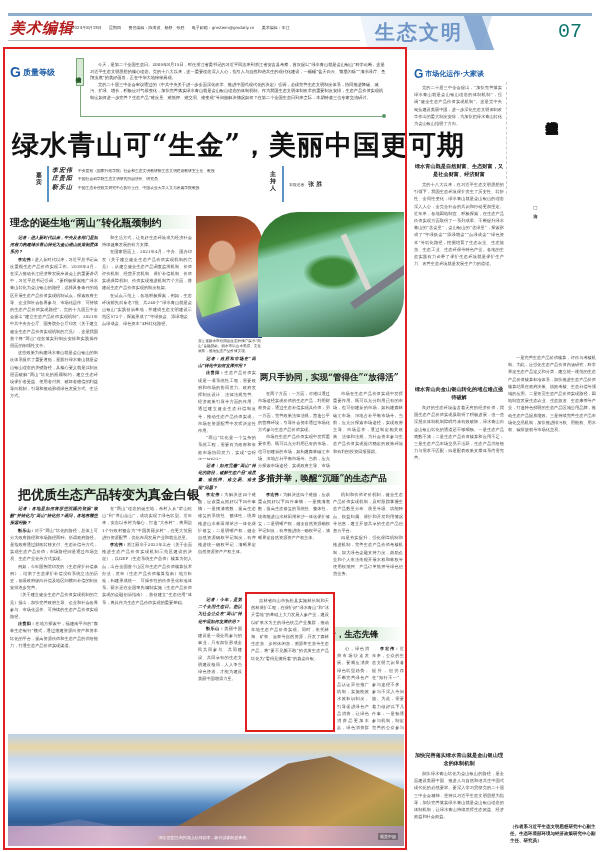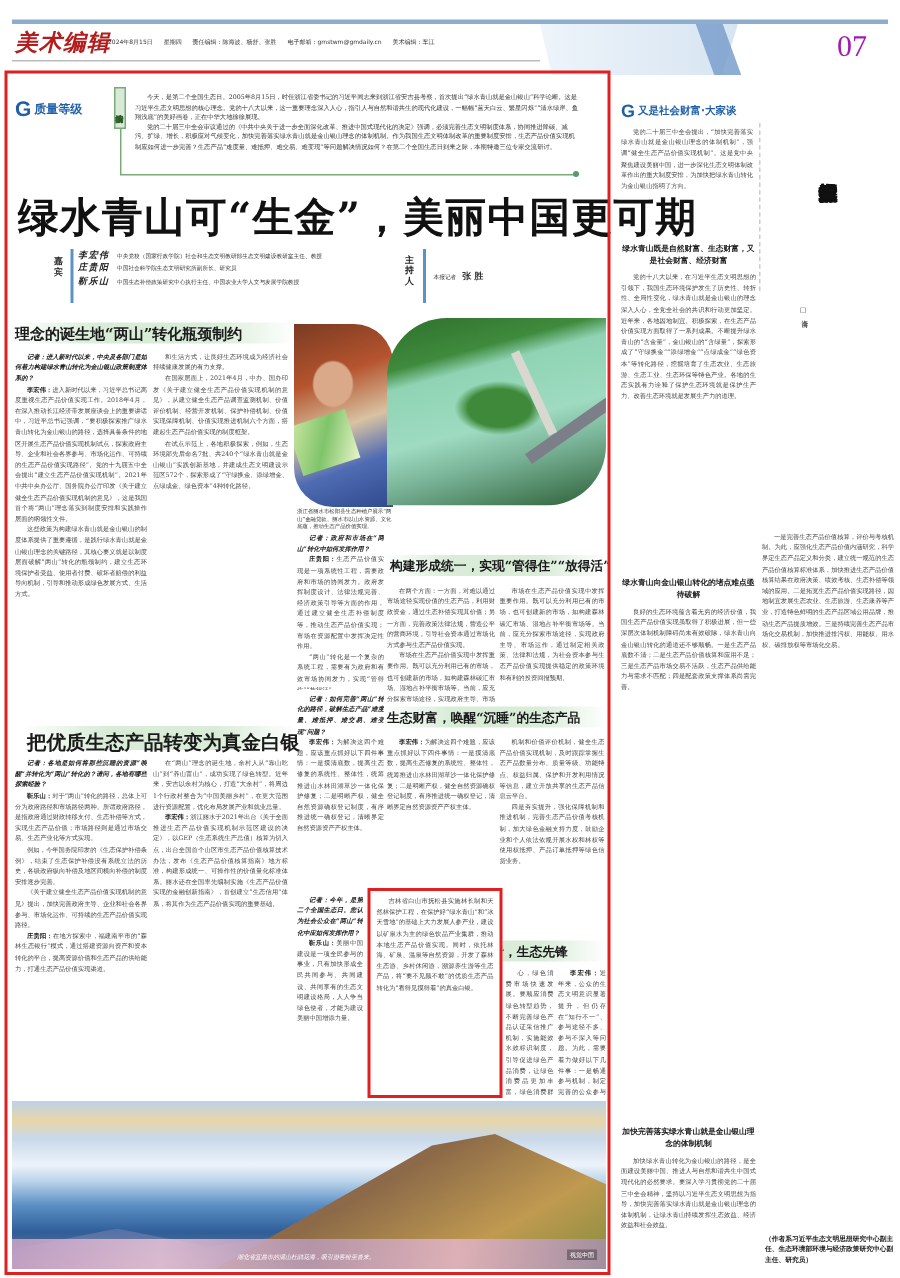--- a/index.html
+++ b/index.html
@@ -9,21 +9,21 @@
   
   .masthead { position: absolute; left: 0; top: 0; width: 600px; height: 48px; }
   .top-rule { position: absolute; left: 8px; right: 8px; top: 13px; height: 3px; background: #8eaccb; }
   .logo { position: absolute; left: 10px; top: 19px; font-size: 15px; font-style: italic; font-weight: bold; color: #b31d1d; letter-spacing: 1px; font-family: "DejaVu Serif", serif; }
   .meta { position: absolute; left: 72px; top: 25px; font-size: 4px; color: #333; font-family: "DejaVu Sans", sans-serif; white-space: nowrap; }
   .meta span { margin-right: 6px; }
   .mast-bottom { position: absolute; left: 8px; width: 352px; top: 40px; height: 1px; background: #bbb; }
   .section-tab { position: absolute; left: 360px; top: 16px; width: 132px; height: 34px; background: linear-gradient(90deg,#eef4fa,#d6e4f2); clip-path: polygon(0 0, 100% 0, 92% 100%, 6% 100%); }
   .section-title { position: absolute; left: 375px; top: 19px; font-size: 20px; font-weight: bold; color: #6f96c6; letter-spacing: 2px; }
   .tab-slash { position: absolute; left: 470px; top: 16px; width: 18px; height: 34px; background: #7a9fcb; transform: skewX(20deg); opacity: .85; }
-  .page-no { position: absolute; left: 558px; top: 20px; font-size: 20px; color: #a21caf; font-family: Liberation Serif, serif; }
+  .page-no { position: absolute; left: 558px; top: 20px; font-size: 20px; color: #0f766e; font-family: Liberation Mono, monospace; }
 
   
   .red-frame { position: absolute; left: 3px; top: 47px; width: 404px; height: 803px; border: 2px solid #e02020; pointer-events: none; z-index: 5; }
 
   
   .focus-label { position: absolute; left: 10px; top: 64px; font-size: 8px; font-weight: bold; color: #1f5fa8; font-family: "DejaVu Sans", sans-serif; display: flex; align-items: center; gap: 2px; }
   .g-mark { font-size: 14px; color: #1f5fa8; font-family: "Liberation Sans", sans-serif; font-weight: bold; }
   .editor-tag { position: absolute; left: 76px; top: 58px; width: 8px; height: 28px; background: #d8ead6; border: 1px solid #7aa97a; font-size: 5.5px; line-height: 9px; font-weight: bold; color: #2a5a2a; writing-mode: vertical-rl; text-align: center; }
   .editor-line { position: absolute; left: 80px; top: 86px; width: 1px; height: 30px; background: #7aa97a; }
   .editor-line-h { position: absolute; left: 80px; top: 116px; width: 304px; height: 1px; background: #7aa97a; }
@@ -91,20 +91,21 @@
   <div class="meta">
     <span>2024年8月15日</span>
     <span>星期四</span>
     <span>责任编辑：陈海波、杨舒、张胜</span>
     <span>电子邮箱：gmstwm@gmdaily.cn</span>
     <span>美术编辑：车江</span>
   </div>
   <div class="mast-bottom"></div>
   <div class="section-tab"></div>
   <div class="tab-slash"></div>
+  <div class="section-title">生态文明</div>
   <div class="page-no">07</div>
 </div>
 
 <div class="red-frame"></div>
 
 <div class="focus-label">
   <span class="g-mark">G</span>
   <span>质量等级</span>
 </div>
 
@@ -180,36 +181,36 @@
   <p><span class="sp">李宏伟：</span><span>浙江丽水于2021年出台《关于全面推进生态产品价值实现机制示范区建设的决定》，以GEP（生态系统生产总值）核算为切入点，出台全国首个山区市生态产品价值核算技术办法，发布《生态产品价值核算指南》地方标准，构建形成统一、可操作性的价值量化标准体系。丽水还在全国率先编制实施《生态产品价值实现的金融创新指南》，首创建立“生态信用”体系，将其作为生态产品价值实现的重要基础。</span></p>
 </div>
 
 <div class="col-text" style="left:198px;top:355px;width:58px;height:105px;">
   <p><span class="q">记者：</span><span class="q">政府和市场在“两山”转化中如何发挥作用？</span></p>
   <p><span class="sp">庄贵阳：</span><span>生态产品价值实现是一项系统性工程，需要政府和市场的协同发力。政府发挥制度设计、法律法规完善、经济政策引导等方面的作用，通过建立健全生态补偿制度等，推动生态产品价值实现；市场在资源配置中发挥决定性作用。</span></p>
   <p><span>“两山”转化是一个复杂的系统工程，需要有为政府和有效市场协同发力，实现“管得住”“放得活”。</span></p>
 </div>
 
 <div class="subhead-bg" style="left:255px;top:370px;width:150px;height:14px;"></div>
-<div class="subhead" style="left:260px;top:372px;font-size:8.5px;">构建形成统一，实现“管得住”“放得活”</div>
+<div class="subhead" style="left:260px;top:372px;font-size:8.5px;">两只手协同，实现“管得住”“放得活”</div>
 
 <div class="col-text" style="left:258px;top:390px;width:72px;height:80px;">
   <p><span>在两个方面：一方面，对难以通过市场途径实现价值的生态产品，利用财政资金，通过生态补偿实现其价值；另一方面，完善政策法律法规，营造公平的营商环境，引导社会资本通过市场化方式参与生态产品价值实现。</span></p>
   <p><span>市场在生态产品价值实现中发挥重要作用。既可以充分利用已有的市场，也可创建新的市场，如构建森林碳汇市场、湿地占补平衡市场等。当前，应充分探索市场途径，实现政府主导、市场运作，通过制定相关政策、法律和法规，为社会资本参与生态产品价值实现提供稳定的政策环境和有利的投资回报预期。</span></p>
 </div>
 <div class="col-text" style="left:333px;top:390px;width:70px;height:80px;">
   <p><span>市场在生态产品价值实现中发挥重要作用。既可以充分利用已有的市场，也可创建新的市场，如构建森林碳汇市场、湿地占补平衡市场等。当前，应充分探索市场途径，实现政府主导、市场运作，通过制定相关政策、法律和法规，为社会资本参与生态产品价值实现提供稳定的政策环境和有利的投资回报预期。</span></p>
 </div>
 
 <div class="col-text" style="left:198px;top:462px;width:58px;height:130px;">
   <p><span class="q">记者：</span><span class="q">如何完善“两山”转化的路径，破解生态产品“难度量、难抵押、难交易、难变现”问题？</span></p>
   <p><span class="sp">李宏伟：</span><span>为解决这四个难题，应该重点抓好以下四件事情：一是摸清底数，提高生态修复的系统性、整体性，统筹推进山水林田湖草沙一体化保护修复；二是明晰产权，健全自然资源确权登记制度，有序推进统一确权登记，清晰界定自然资源资产产权主体。</span></p>
 </div>
 <div class="subhead-bg" style="left:255px;top:471px;width:150px;height:14px;"></div>
-<div class="subhead" style="left:258px;top:473px;font-size:8.5px;">生态财富，唤醒“沉睡”的生态产品</div>
+<div class="subhead" style="left:258px;top:473px;font-size:8.5px;">多措并举，唤醒“沉睡”的生态产品</div>
 <div class="col-text" style="left:258px;top:491px;width:72px;height:125px;">
   <p><span class="sp">李宏伟：</span><span>为解决这四个难题，应该重点抓好以下四件事情：一是摸清底数，提高生态修复的系统性、整体性，统筹推进山水林田湖草沙一体化保护修复；二是明晰产权，健全自然资源确权登记制度，有序推进统一确权登记，清晰界定自然资源资产产权主体。</span></p>
 </div>
 <div class="col-text" style="left:333px;top:491px;width:70px;height:125px;">
   <p><span>机制和价值评价机制，健全生态产品价值实现机制，及时跟踪掌握生态产品数量分布、质量等级、功能特点、权益归属、保护和开发利用情况等信息，建立开放共享的生态产品信息云平台。</span></p>
   <p><span>四是夯实提升，强化保障机制和推进机制，完善生态产品价值考核机制，加大绿色金融支持力度，鼓励企业和个人依法依规开展水权和林权等使用权抵押、产品订单抵押等绿色信贷业务。</span></p>
 </div>
 
 <div class="col-text" style="left:198px;top:596px;width:44px;height:134px;">
   <p><span class="q">记者：</span><span class="q">今年，是第二个全国生态日。您认为社会公众在“两山”转化中应如何发挥作用？</span></p>
@@ -229,21 +230,21 @@
 <div class="panorama">
   <div class="mtn2"></div>
   <div class="mtn1"></div>
   <div class="flowers"></div>
   <div class="cap">湖北省宜昌市的满山杜鹃花海，吸引游客纷至沓来。</div>
   <div class="credit">视觉中国</div>
 </div>
 
 <div class="right-label">
   <span class="g-mark" style="font-size:12px">G</span>
-  <span>又是社会财富·大家谈</span>
+  <span>市场化运作·大家谈</span>
 </div>
 
 <div class="col-sep" style="left:506px;top:82px;height:112px;"></div>
 <div class="right-title">让绿水青山持续发挥多重效益</div>
 <div class="right-author">□俞海</div>
 
 <div class="col-text" style="left:414px;top:84px;width:88px;height:80px;">
   <p>党的二十届三中全会提出，“加快完善落实绿水青山就是金山银山理念的体制机制”，强调“健全生态产品价值实现机制”。这是党中央聚焦建设美丽中国，进一步深化生态文明体制改革作出的重大制度安排，为加快把绿水青山转化为金山银山指明了方向。</p>
 </div>
 <div class="rsub" style="left:414px;top:163px;width:90px;">绿水青山既是自然财富、生态财富，又是社会财富、经济财富</div>

